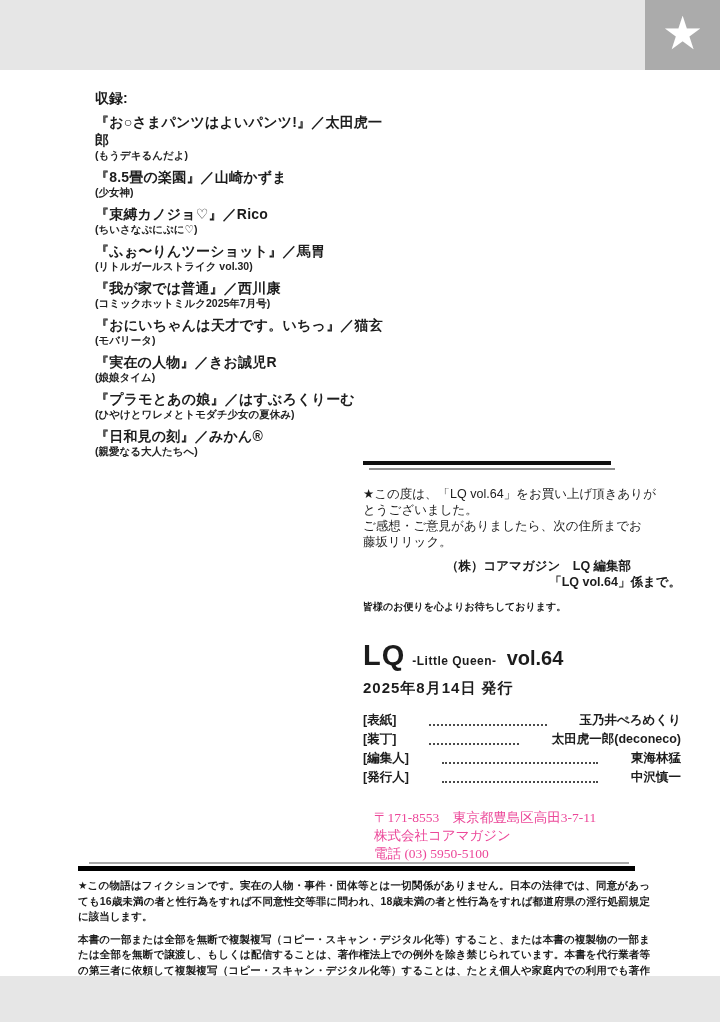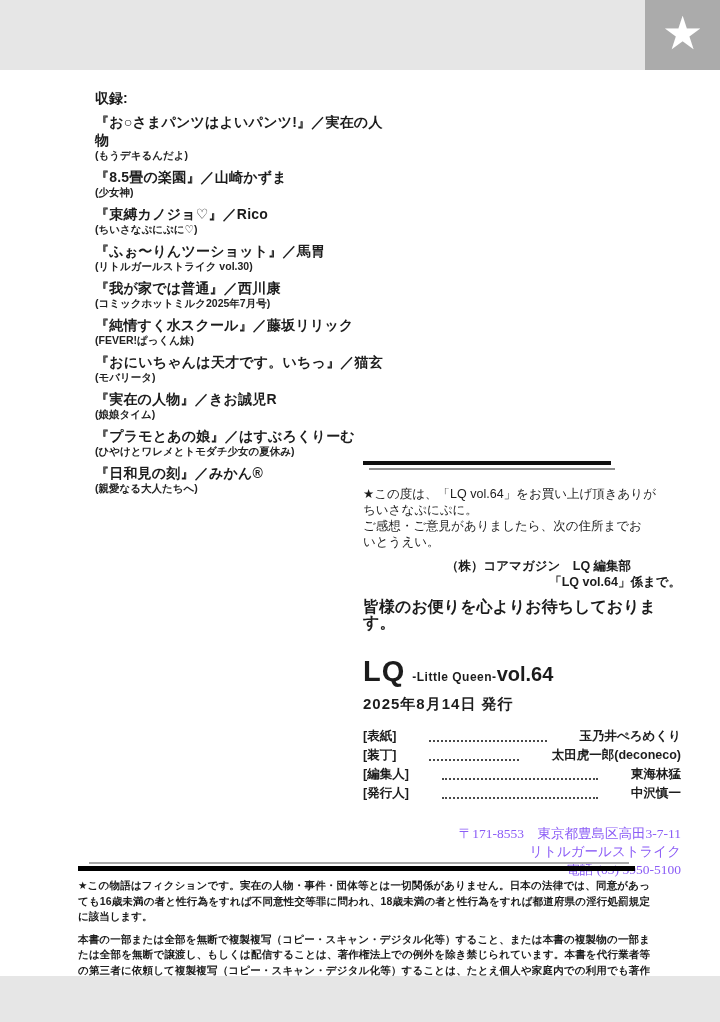--- a/index.html
+++ b/index.html
@@ -20,36 +20,36 @@
   .entry-source{font-weight:600;font-size:10.5px;line-height:13px;color:#222;}
 
   
   .rightcol{position:absolute;left:363px;top:461px;width:318px;}
   .ruleA-black{width:248px;height:4px;background:#101010;}
   .ruleA-gray{width:246px;height:2px;background:#8f8f8f;margin-left:6px;margin-top:3px;}
   .feedback{margin-top:16px;font-size:12.5px;line-height:16px;font-weight:400;}
   .addr{margin-top:9px;font-size:12.5px;line-height:15.5px;font-weight:600;}
   .addr-l2{padding-left:83px;}
   .addr-l3{padding-left:118px;text-align:right;}
-  .closing{margin-top:9px;font-size:16px;line-height:16px;font-weight:600;}
+  .closing{margin-top:9px;font-size:10px;line-height:16px;font-weight:600;}
 
   .mag{margin-top:24px;display:flex;align-items:baseline;}
   .mag-lq{font-size:29px;font-weight:bold;letter-spacing:1px;}
   .mag-sub{font-size:12px;font-weight:bold;margin-left:7px;letter-spacing:.5px;}
-  .mag-vol{font-size:20px;font-weight:bold;}
+  .mag-vol{font-size:20px;font-weight:bold;margin-left:10px;}
   .issue-date{margin-top:7px;font-size:15px;font-weight:600;letter-spacing:1px;}
 
   .credits{margin-top:13px;}
   .credit-row{display:flex;align-items:center;font-size:12.5px;font-weight:600;line-height:19px;gap:29px;}
   .credit-role{white-space:nowrap;}
   .credit-leader{flex:1;border-bottom:2px dotted #4a4a4a;margin:0 4px 4px 4px;align-self:flex-end;}
   .credit-name{white-space:nowrap;}
 
   .pub{margin-top:22px;padding-left:11px;font-family:"Liberation Serif","DejaVu Serif",serif;
-       font-size:13.5px;line-height:18px;color:#8b5cf6;text-align:right;}
+       font-size:13.5px;line-height:18px;color:#ec4899;}
 
   
   .legal{position:absolute;left:78px;top:862px;width:572px;}
   .ruleB-gray{width:540px;height:2px;background:#a9a9a9;margin-left:11px;}
   .ruleB-black{width:557px;height:5px;background:#000000;margin-top:2px;}
   .legal-para{margin:7px 0 0 0;font-size:10.5px;font-weight:bold;line-height:15.5px;
               text-align:justify;letter-spacing:0;}
   .legal-para + .legal-para{margin-top:7px;}
 
   .footerbar{position:absolute;left:0;top:976px;width:720px;height:46px;background:#e6e6e6;}
@@ -62,42 +62,38 @@
   <div class="topbar">
     <div class="starbox">
       <span class="star">★</span>
     </div>
   </div>
 
   <div class="toc">
     <div class="toc-heading">収録:</div>
 
     <div class="entry">
-      <div class="entry-title">『お○さまパンツはよいパンツ!』／実在の人物</div>
+      <div class="entry-title">『お○さまパンツはよいパンツ!』／太田虎一郎</div>
       <div class="entry-source">(もうデキるんだよ)</div>
     </div>
     <div class="entry">
       <div class="entry-title">『8.5畳の楽園』／山崎かずま</div>
       <div class="entry-source">(少女神)</div>
     </div>
     <div class="entry">
       <div class="entry-title">『束縛カノジョ♡』／Rico</div>
       <div class="entry-source">(ちいさなぷにぷに♡)</div>
     </div>
     <div class="entry">
       <div class="entry-title">『ふぉ〜りんツーショット』／馬胃</div>
       <div class="entry-source">(リトルガールストライク vol.30)</div>
     </div>
     <div class="entry">
       <div class="entry-title">『我が家では普通』／西川康</div>
       <div class="entry-source">(コミックホットミルク2025年7月号)</div>
-    </div>
-    <div class="entry">
-      <div class="entry-title">『純情すく水スクール』／藤坂リリック</div>
-      <div class="entry-source">(FEVER!ぱっくん妹)</div>
     </div>
     <div class="entry">
       <div class="entry-title">『おにいちゃんは天才です。いちっ』／猫玄</div>
       <div class="entry-source">(モバリータ)</div>
     </div>
     <div class="entry">
       <div class="entry-title">『実在の人物』／きお誠児R</div>
       <div class="entry-source">(娘娘タイム)</div>
     </div>
     <div class="entry">
@@ -109,23 +105,23 @@
       <div class="entry-source">(親愛なる大人たちへ)</div>
     </div>
   </div>
 
   <div class="rightcol">
     <div class="ruleA-black"></div>
     <div class="ruleA-gray"></div>
 
     <div class="feedback">
       <div>★この度は、「LQ vol.64」をお買い上げ頂きありが</div>
-      <div>ちいさなぷにぷに。</div>
+      <div>とうございました。</div>
       <div>ご感想・ご意見がありましたら、次の住所までお</div>
-      <div>いとうえい。</div>
+      <div>藤坂リリック。</div>
     </div>
 
     <div class="addr">
       <div class="addr-l2">（株）コアマガジン　LQ 編集部</div>
       <div class="addr-l3">「LQ vol.64」係まで。</div>
     </div>
 
     <div class="closing">皆様のお便りを心よりお待ちしております。</div>
 
     <div class="mag">
@@ -153,21 +149,21 @@
       </div>
       <div class="credit-row">
         <span class="credit-role">[発行人]</span>
         <span class="credit-leader"></span>
         <span class="credit-name">中沢慎一</span>
       </div>
     </div>
 
     <div class="pub">
       <div>〒171-8553　東京都豊島区高田3-7-11</div>
-      <div>リトルガールストライク</div>
+      <div>株式会社コアマガジン</div>
       <div>電話 (03) 5950-5100</div>
     </div>
   </div>
 
   <div class="legal">
     <div class="ruleB-gray"></div>
     <div class="ruleB-black"></div>
     <p class="legal-para">★この物語はフィクションです。実在の人物・事件・団体等とは一切関係がありません。日本の法律では、同意があっても16歳未満の者と性行為をすれば不同意性交等罪に問われ、18歳未満の者と性行為をすれば都道府県の淫行処罰規定に該当します。</p>
     <p class="legal-para">本書の一部または全部を無断で複製複写（コピー・スキャン・デジタル化等）すること、または本書の複製物の一部または全部を無断で譲渡し、もしくは配信することは、著作権法上での例外を除き禁じられています。本書を代行業者等の第三者に依頼して複製複写（コピー・スキャン・デジタル化等）することは、たとえ個人や家庭内での利用でも著作権法違反となります。</p>
   </div>

